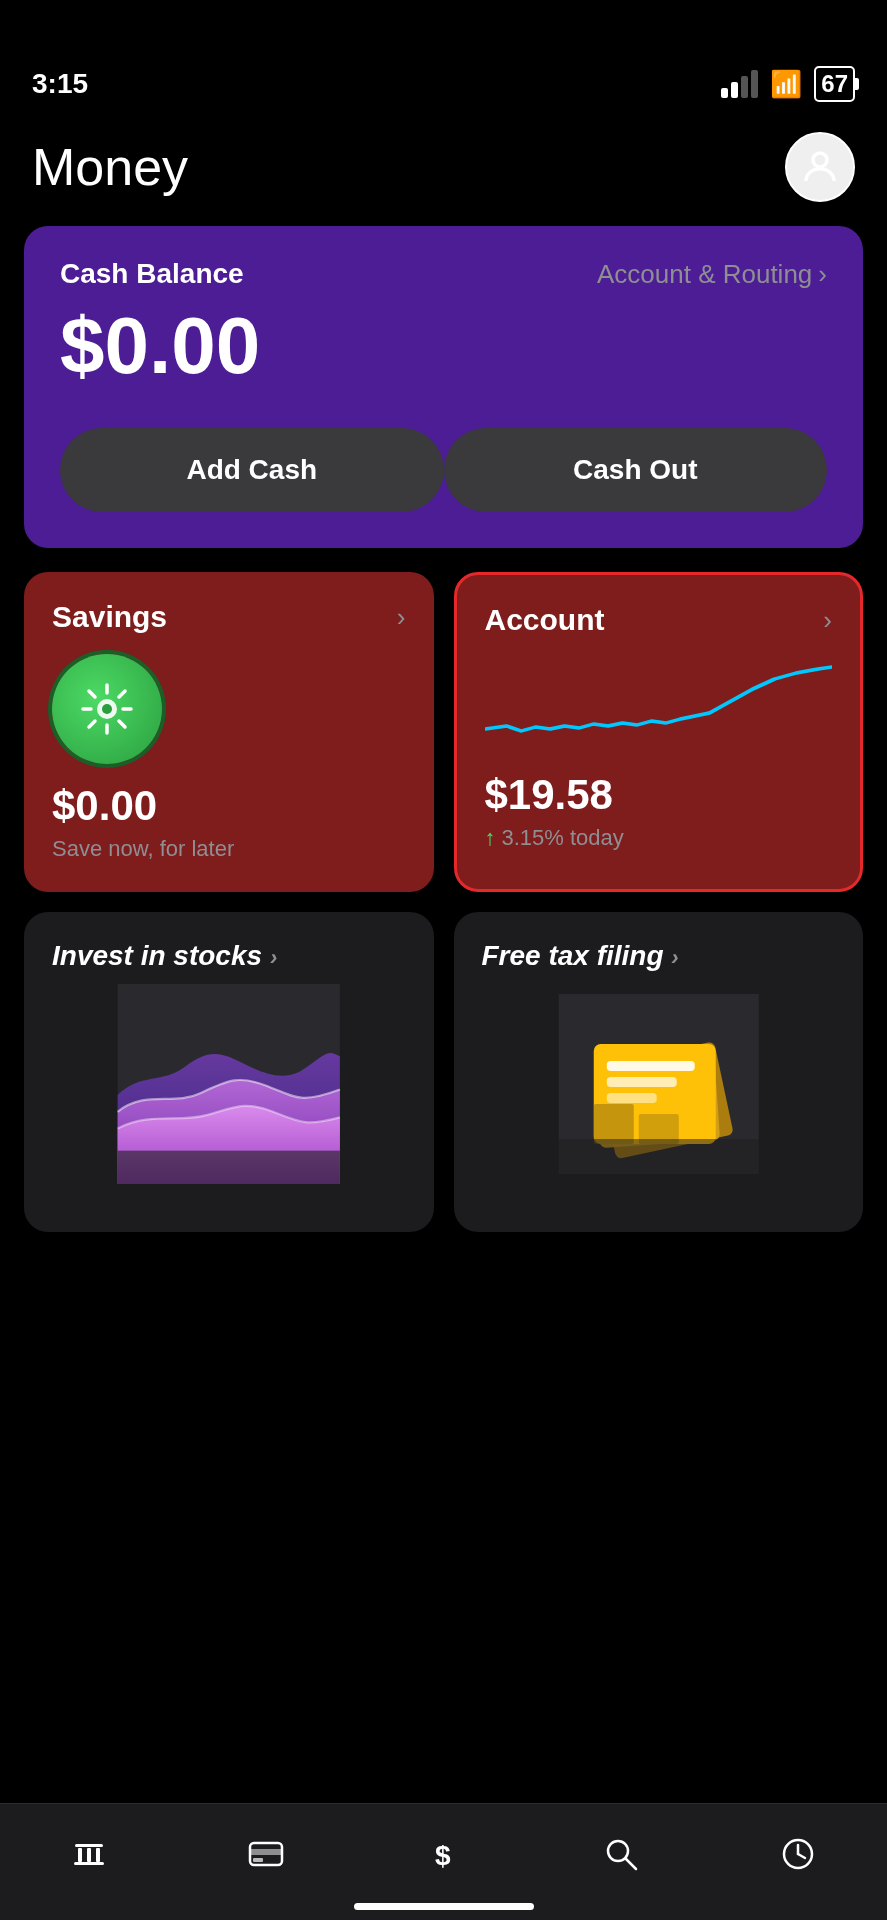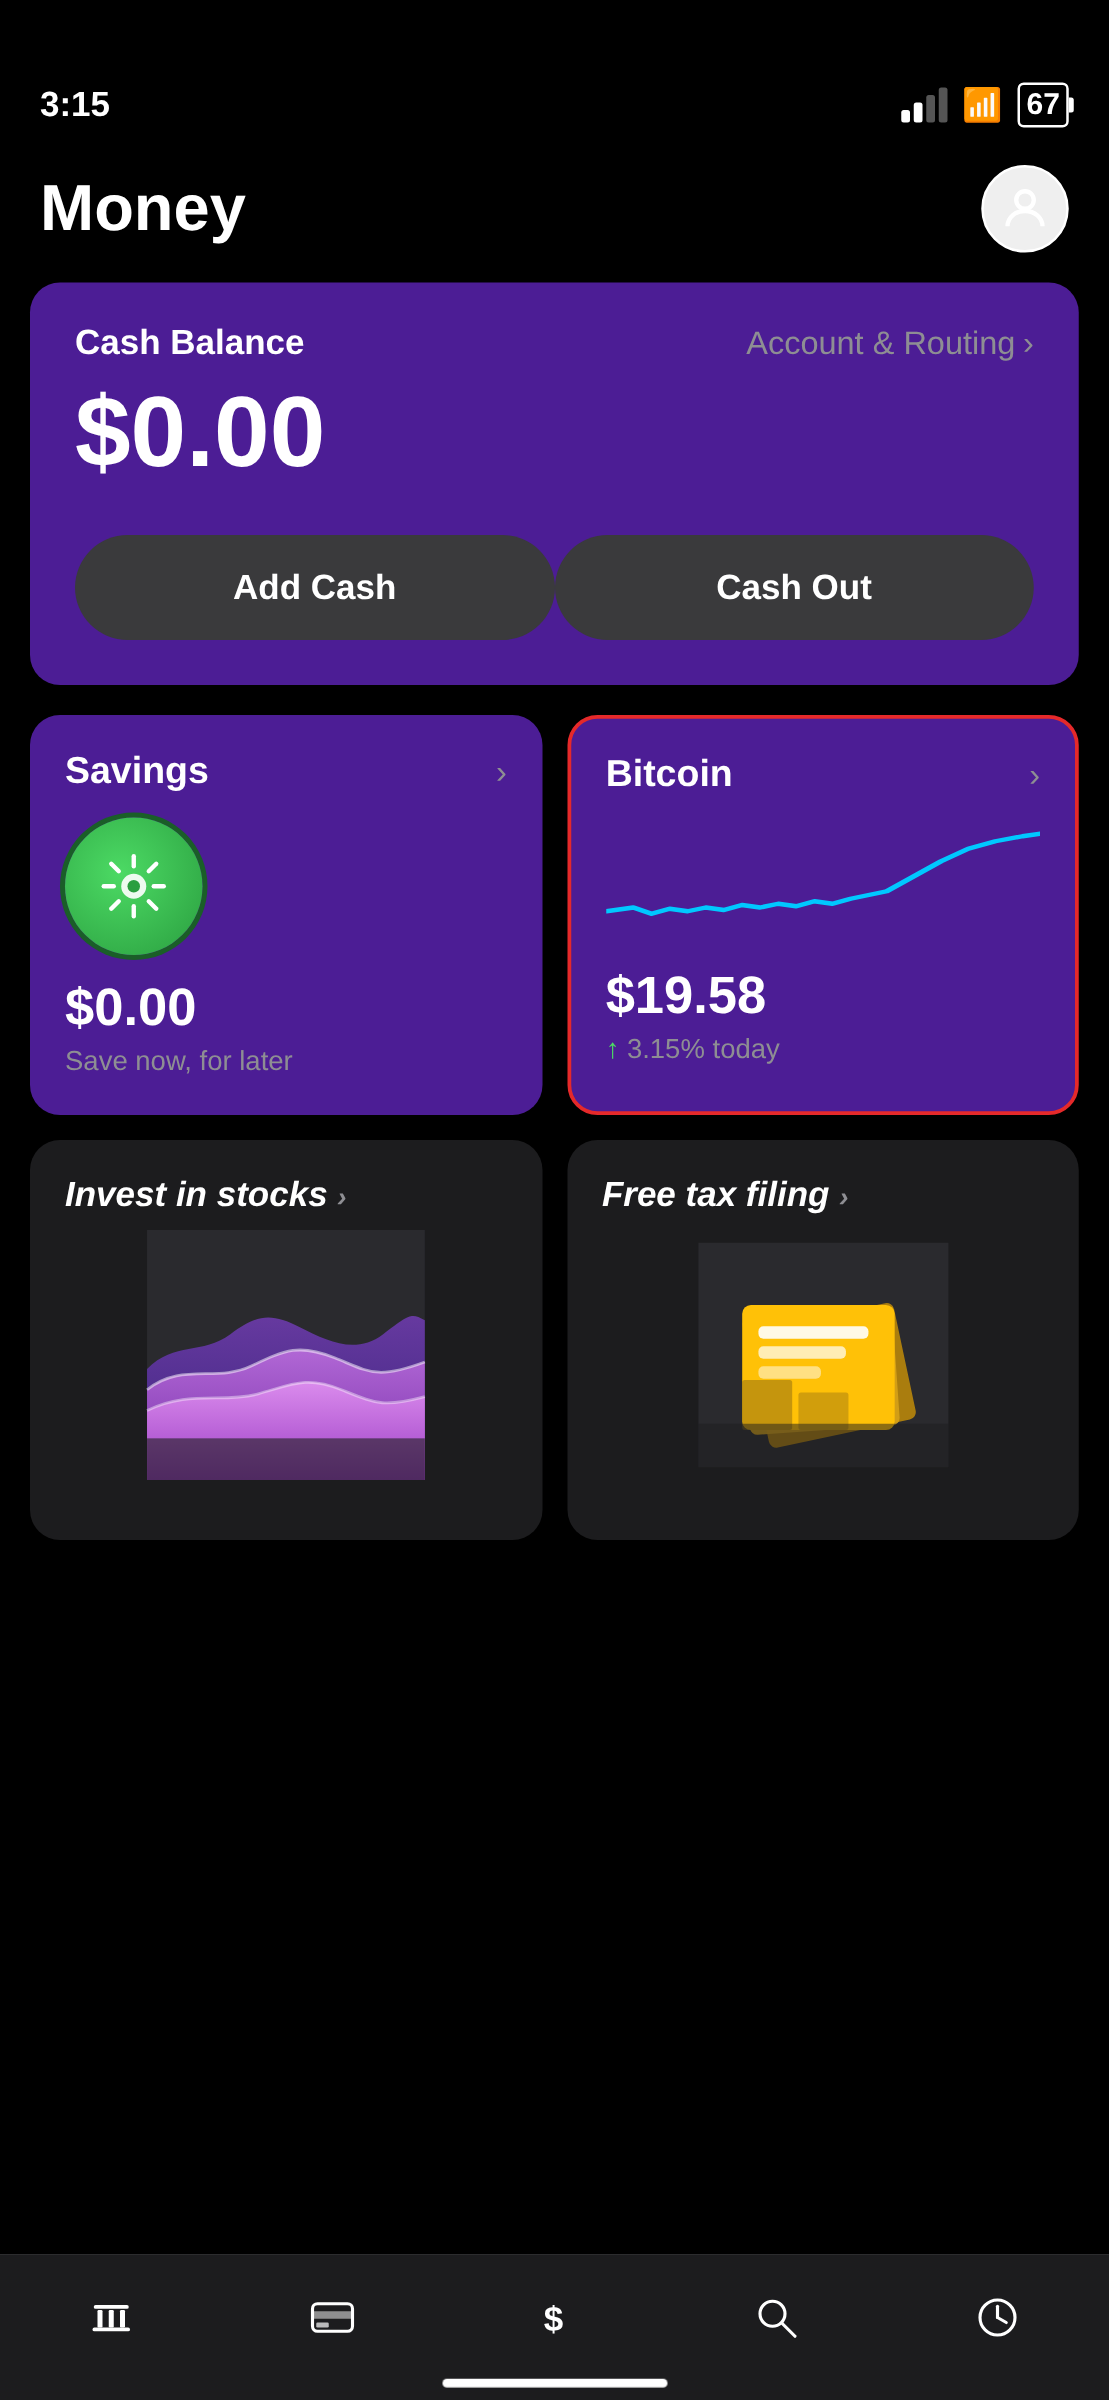--- a/index.html
+++ b/index.html
@@ -58,21 +58,21 @@
 
     
     .header {
       display: flex;
       justify-content: space-between;
       align-items: center;
       padding: 20px 32px 24px;
     }
     .header-title {
       font-size: 52px;
-      font-weight: 700;
+      font-weight: 400;
     }
     .profile-btn {
       width: 70px;
       height: 70px;
       border-radius: 50%;
       border: 2.5px solid #fff;
       display: flex;
       align-items: center;
       justify-content: center;
       cursor: pointer;
@@ -127,21 +127,21 @@
     }
 
     
     .cards-grid {
       display: grid;
       grid-template-columns: 1fr 1fr;
       gap: 20px;
       margin: 0 24px 20px;
     }
     .card {
-      background: #4c1d95;
+      background: #7f1d1d;
       border-radius: 24px;
       padding: 28px 28px 28px;
       cursor: pointer;
       position: relative;
       min-height: 320px;
     }
     .card.highlighted {
       border: 3px solid #e5292a;
     }
     .card-header {
@@ -351,21 +351,21 @@
         <line x1="48" y1="12" x2="42" y2="18" stroke="#fff" stroke-width="3.5" stroke-linecap="round"></line>
         <line x1="18" y1="42" x2="12" y2="48" stroke="#fff" stroke-width="3.5" stroke-linecap="round"></line>
       </svg>
     </div>
     <div class="card-value">$0.00</div>
     <div class="card-subtitle">Save now, for later</div>
   </div>
 
   <div class="card highlighted">
     <div class="card-header">
-      <span class="card-title">Bitcoin</span>
+      <span class="card-title">Account</span>
       <span class="card-arrow">›</span>
     </div>
     
     <svg class="bitcoin-chart" viewBox="0 0 240 90" preserveAspectRatio="none">
       <polyline points="0,68 15,65 25,70 35,66 45,68 55,65 65,67 75,63 85,65 95,62 105,64 115,60 125,62 135,58 155,52 170,40 185,28 200,18 215,12 230,8 240,6" fill="none" stroke="#00c8ff" stroke-width="3.5" stroke-linecap="round" stroke-linejoin="round"></polyline>
     </svg>
     <div class="bitcoin-value">$19.58</div>
     <div class="bitcoin-change">
       <span class="up-arrow">↑</span>
       <span>3.15% today</span>

